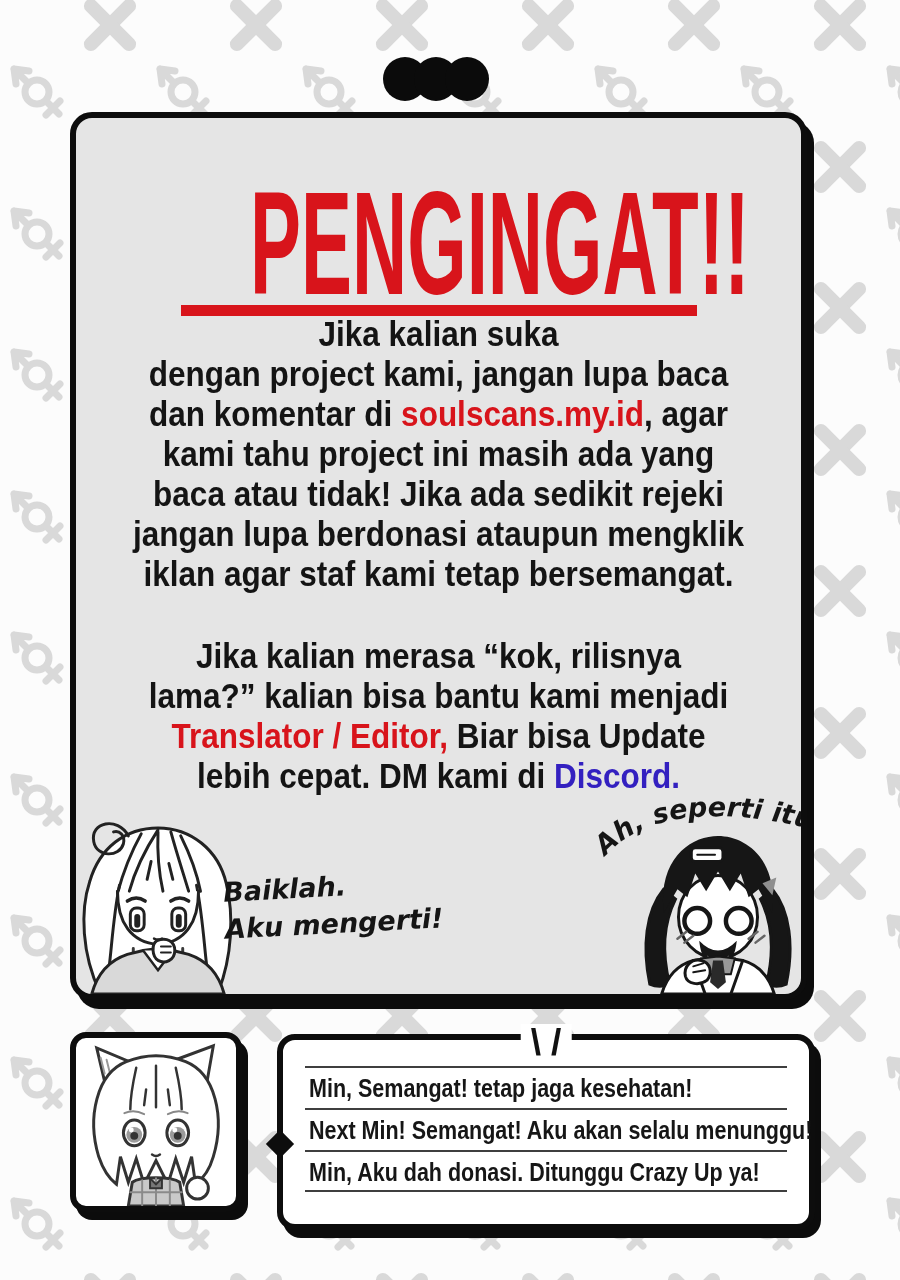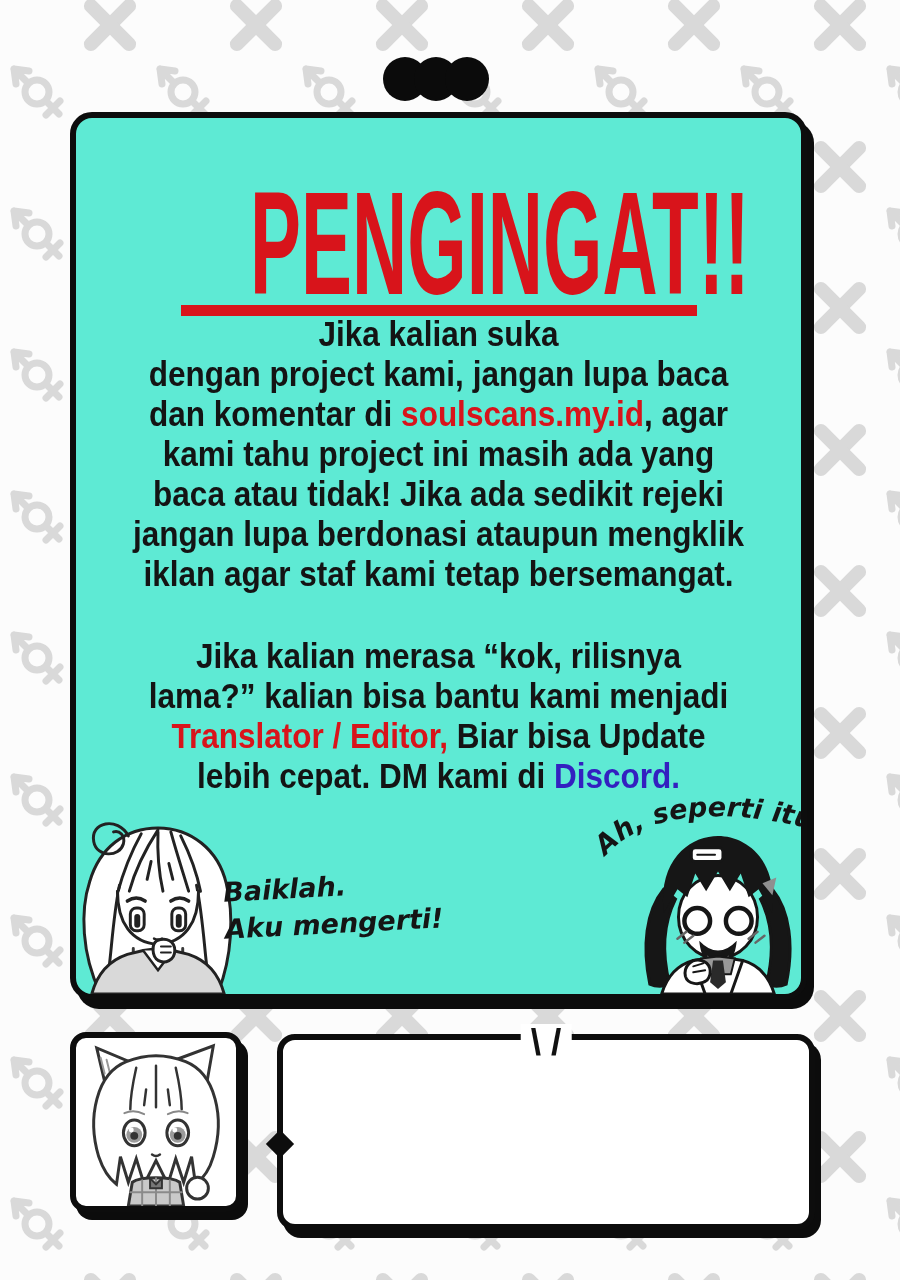--- a/index.html
+++ b/index.html
@@ -11,21 +11,21 @@
   #bg-pattern{position:absolute;inset:0;z-index:0;}
   .bg-glyph{position:absolute;}
 
   
   #dots{position:absolute;left:383px;top:57px;display:flex;z-index:2;}
   #dots i{display:block;width:44px;height:44px;border-radius:50%;background:#0b0b0b;margin-left:-13px;}
   #dots i:first-child{margin-left:0;}
 
   
   #card{position:absolute;left:70px;top:112px;width:737px;height:888px;box-sizing:border-box;
-        background:#5eead4;border:6px solid var(--line);border-radius:22px;
+        background:#e5e5e5;border:6px solid var(--line);border-radius:22px;
         box-shadow:7px 9px 0 #0c0c0c;z-index:2;overflow:hidden;}
   .card-title{position:absolute;top:52px;left:0;width:100%;text-align:center;line-height:1;
         font-size:147px;font-weight:700;color:var(--red);white-space:nowrap;
         transform:scaleX(0.52);letter-spacing:0;}
   .title-underline{position:absolute;top:187px;left:50%;transform:translateX(-50%);
         width:516px;height:11px;background:var(--red);}
   .para{position:absolute;left:0;width:100%;text-align:center;font-weight:700;font-size:35px;
         line-height:40px;color:var(--ink);white-space:pre-line;transform:scaleX(0.9);}
   #para1{top:196px;}
   #para2{top:518px;}
@@ -965,15 +965,20 @@
       <circle cx="122" cy="152" r="11" fill="#fff"></circle>
     </svg>
   </div>
 
   <div id="bubble">
     <div class="bubble-notch"></div>
     <div class="bubble-header">
       <span class="slash">\</span>
       <span class="slash">/</span>
     </div>
+    <div id="comment-list">
+        <div class="comment-row"><span class="comment-text">Min, Semangat! tetap jaga kesehatan!</span></div>
+        <div class="comment-row"><span class="comment-text">Next Min! Semangat! Aku akan selalu menunggu!</span></div>
+        <div class="comment-row"><span class="comment-text">Min, Aku dah donasi. Ditunggu Crazy Up ya!</span></div>
+      </div>
   </div>
 
 </div>
 
 </body></html>

